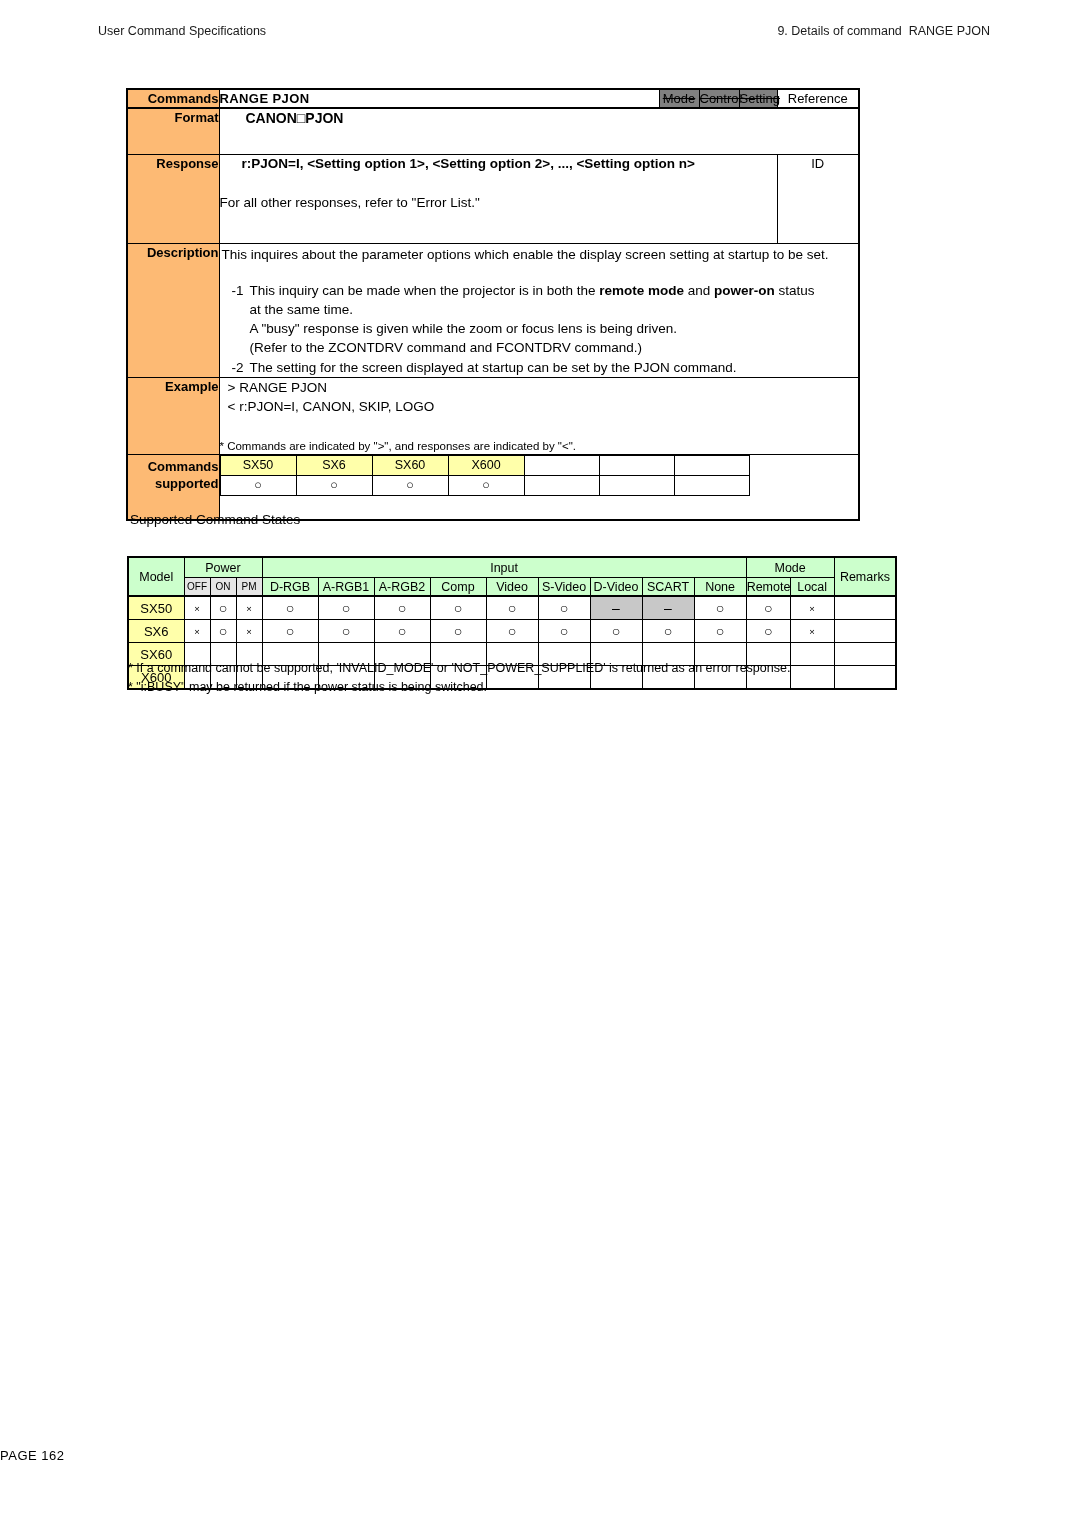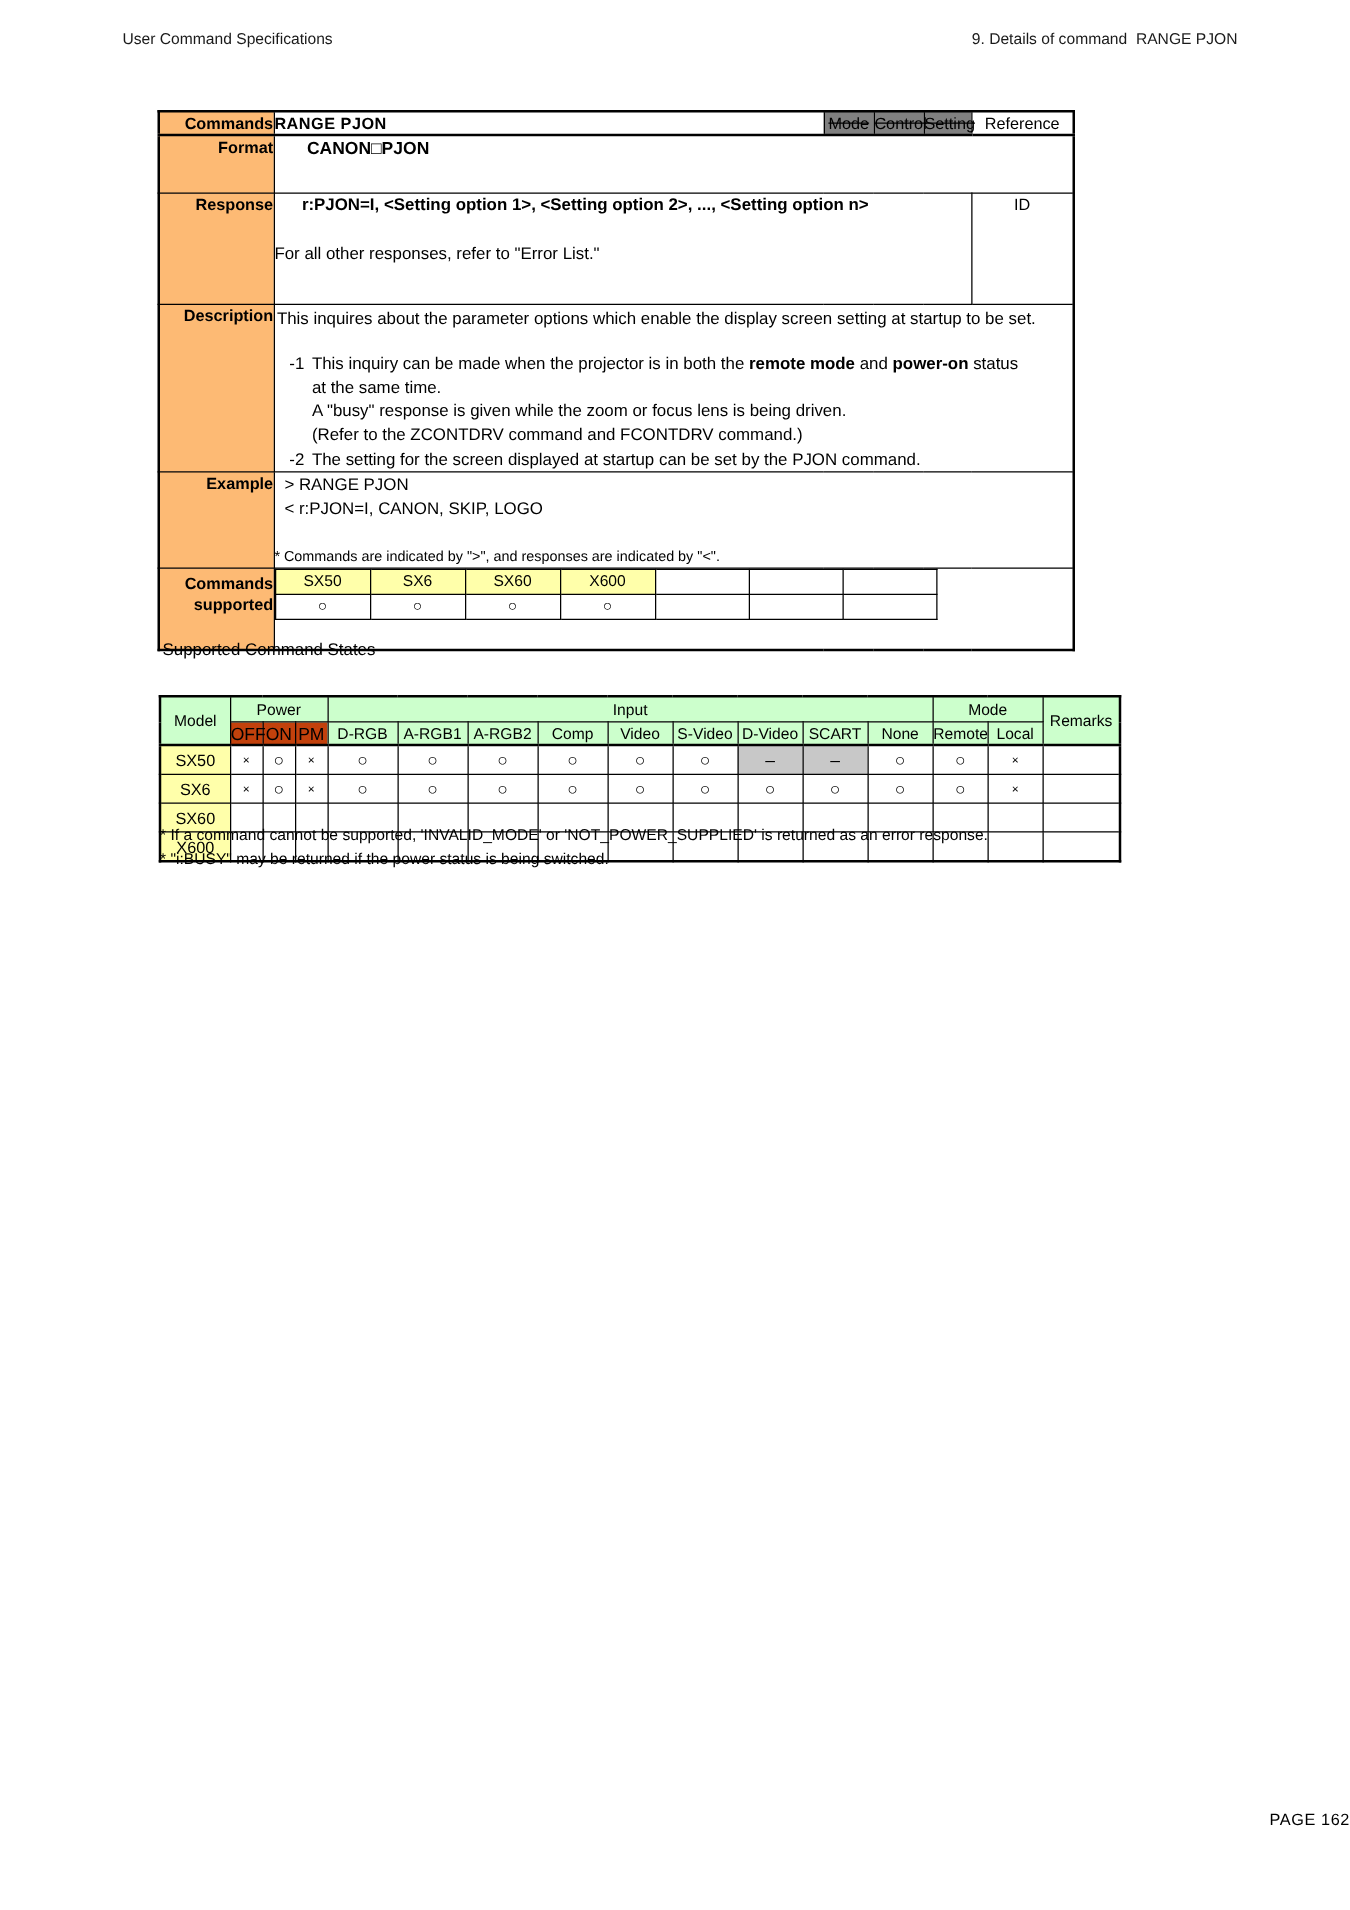--- a/index.html
+++ b/index.html
@@ -130,21 +130,21 @@
   }
   .scs-table td {
     border: 1px solid #000;
     text-align: center;
     vertical-align: middle;
     font-size: 12.5px;
     padding: 0;
     height: 17px;
   }
   .scs-table td.hd { background: #ccffcc; }
-  .scs-table td.hd-sm { background: #c2410c; font-size: 14px; }
+  .scs-table td.hd-sm { background: #e5e5e5; font-size: 10px; }
   .scs-table td.model { background: #ffffaa; font-size: 13px; }
   .scs-table td.dash { background: #c8c8c8; }
   .scs-table tr.hdr-top td { height: 19px; }
   .scs-table tr.data td { height: 22px; }
   .scs-table tr.data td.mark { font-size: 14px; }
   .scs-table td.xmark { font-size: 9.5px; }
   .scs-table tr.filler td { height: 22px; }
   .scs-sep td { border-top: 2.5px solid #000; }
 
   .footnotes {
@@ -153,21 +153,21 @@
     top: 659px;
     font-size: 12.5px;
     line-height: 1.55;
   }
 
   .page-footer {
     position: absolute;
     top: 1448px;
     left: 0;
     width: 1080px;
-    text-align: right;
+    text-align: left;
     font-size: 13px;
     letter-spacing: 0.5px;
   }
 </style>
 </head>
 <body>
 
 <div class="running-head">
   <span class="rh-left">User Command Specifications</span>
   <span class="rh-right">9. Details of command  RANGE PJON</span>

